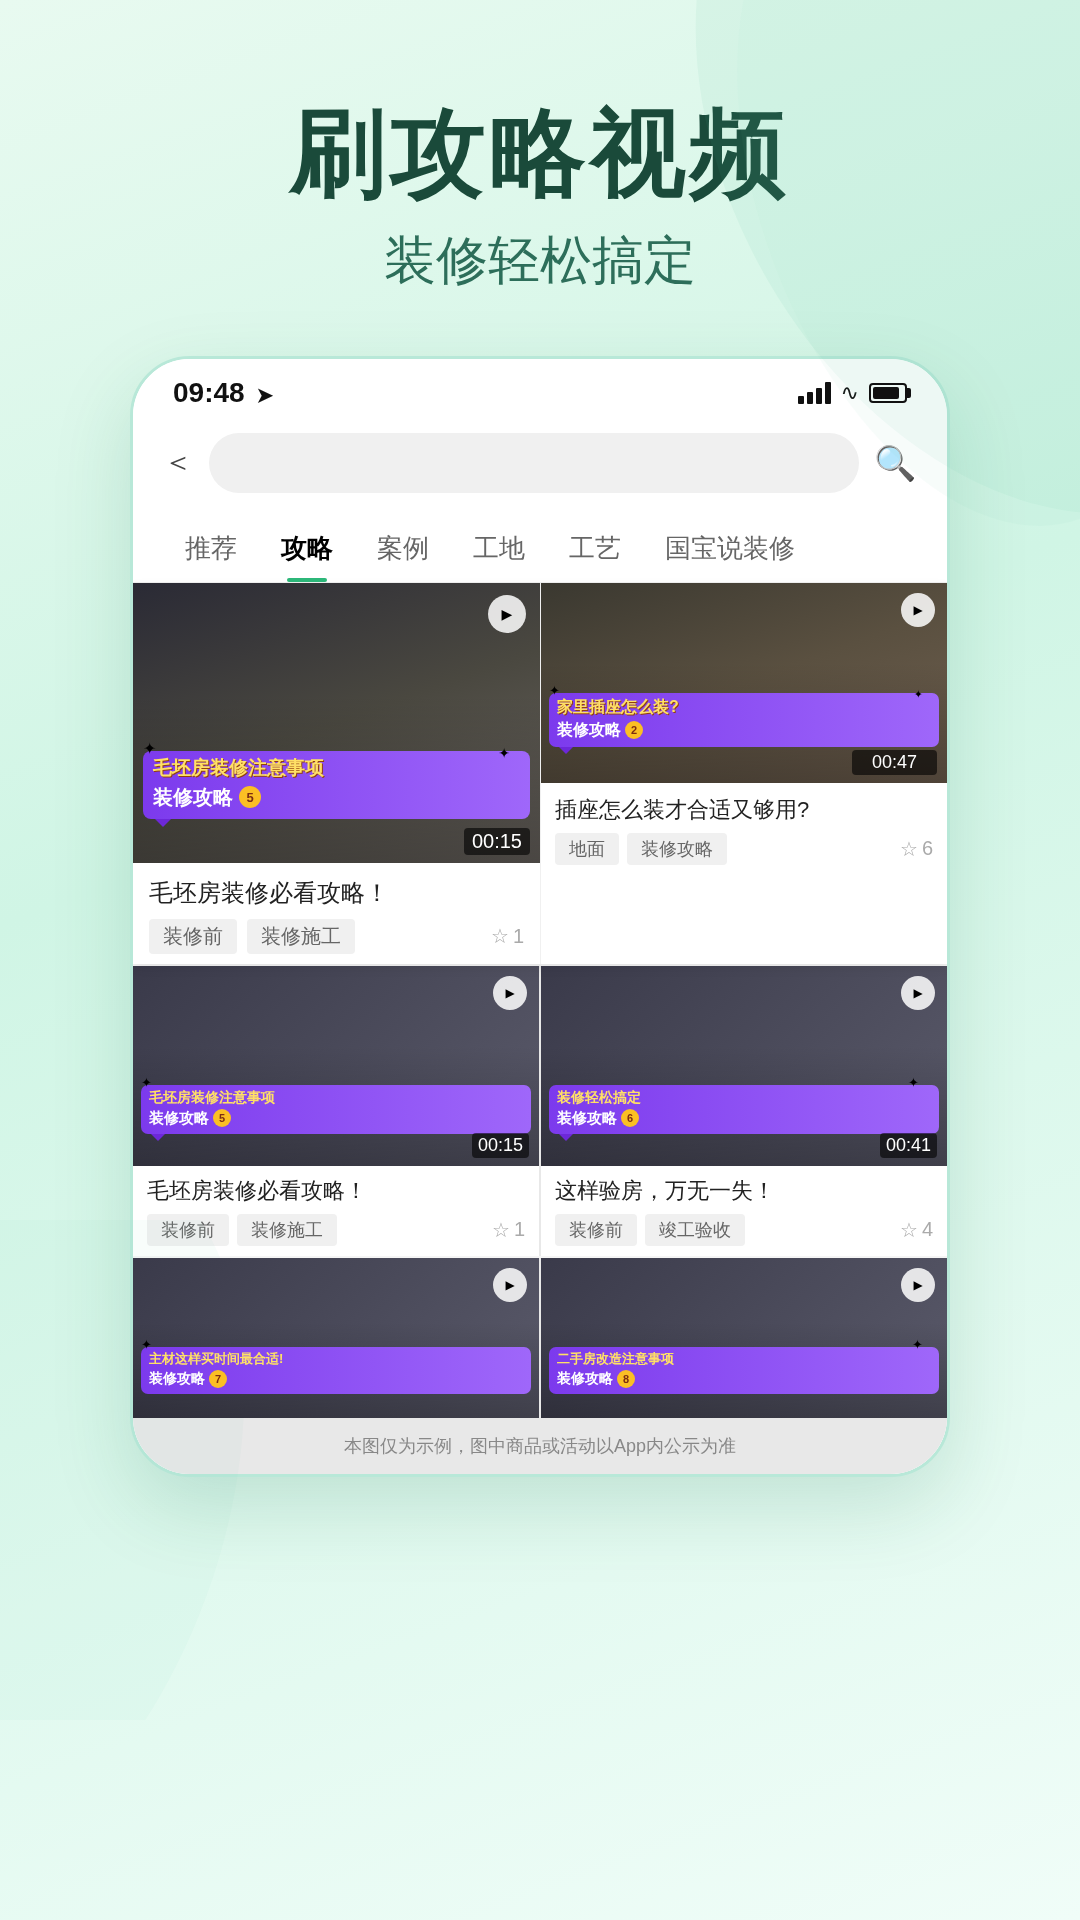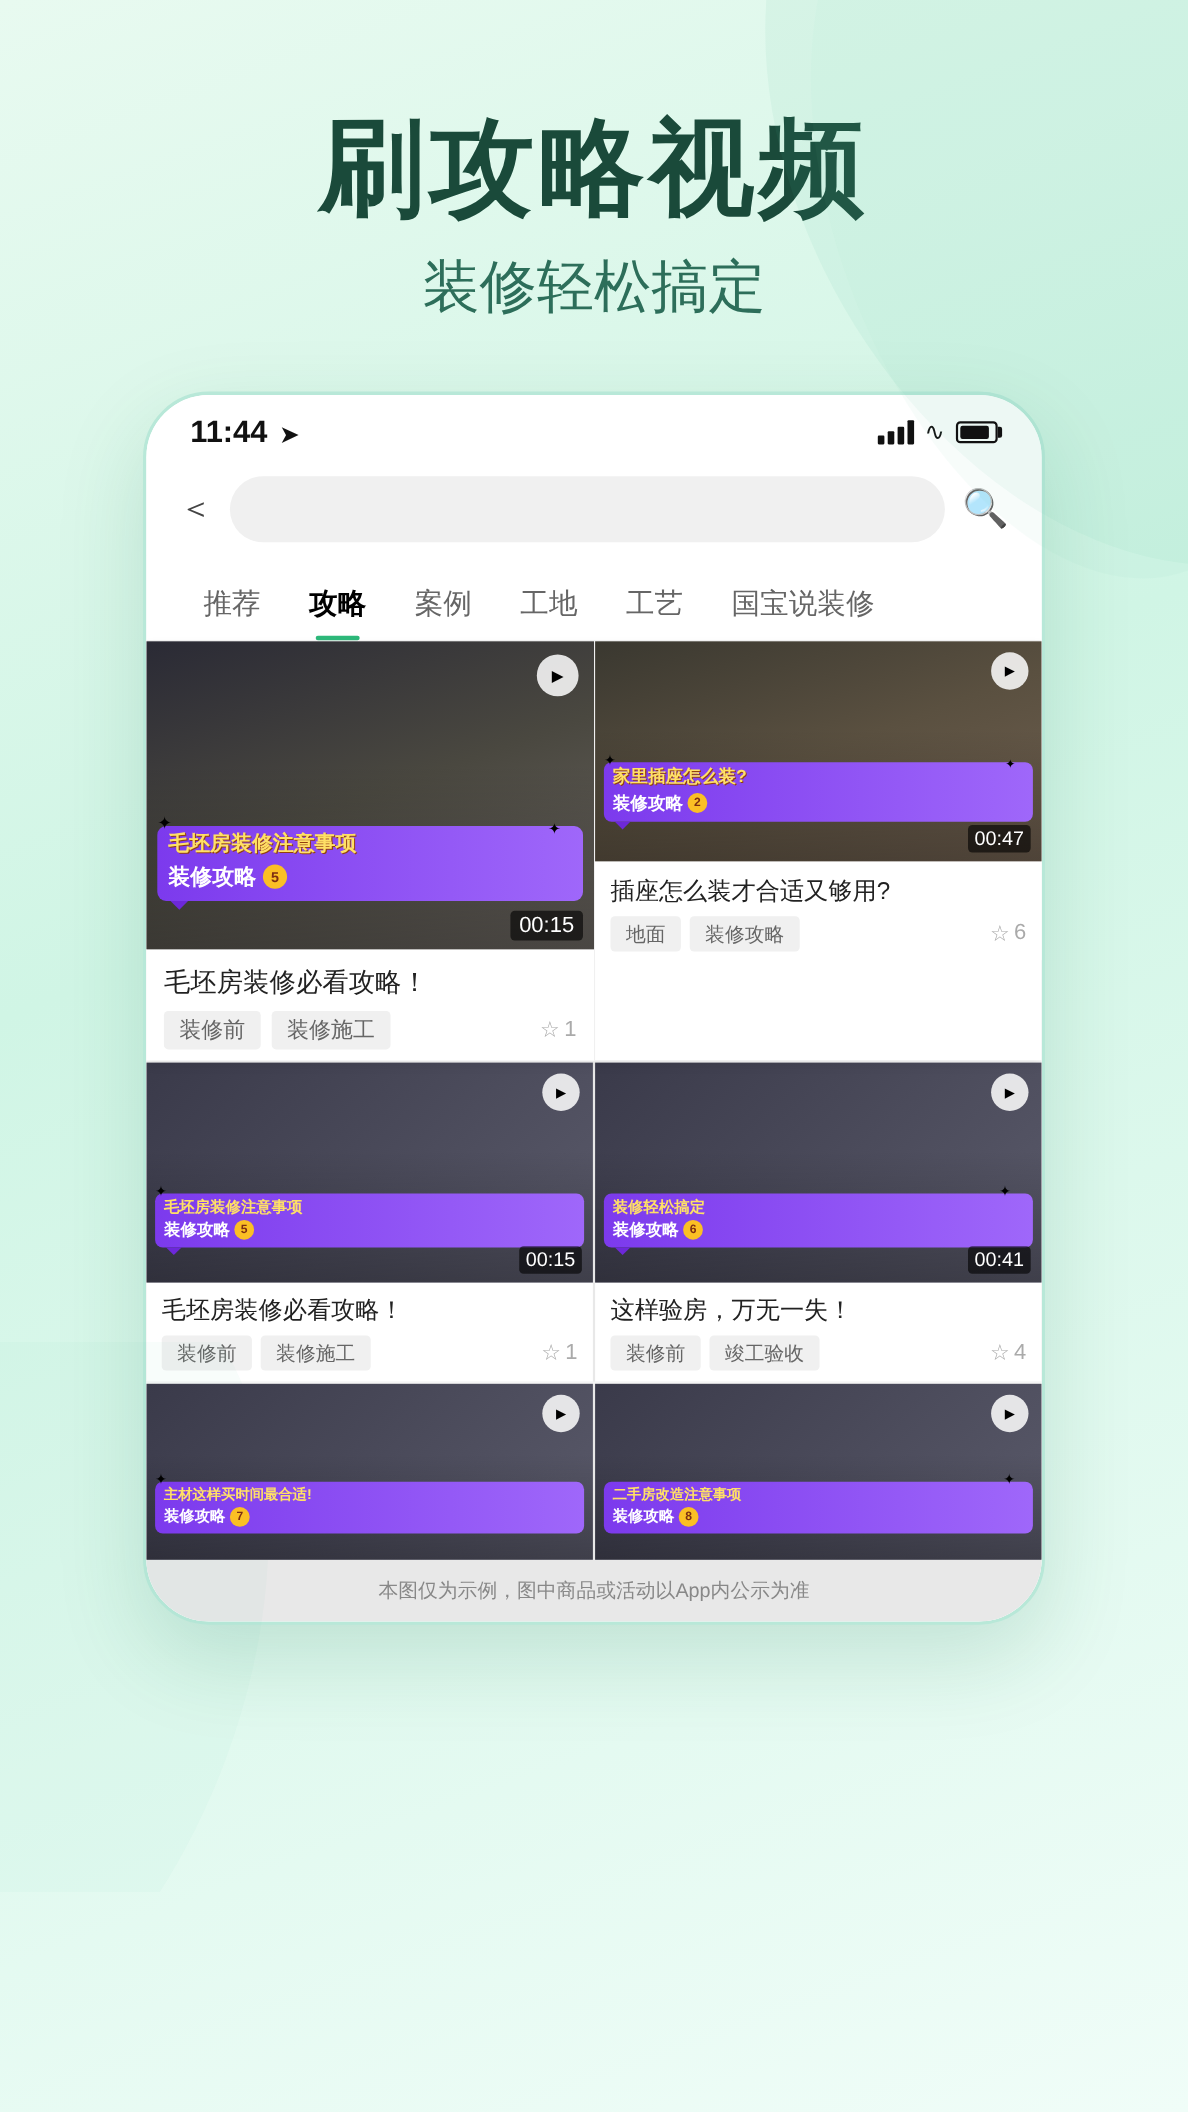--- a/index.html
+++ b/index.html
@@ -282,21 +282,21 @@
 <div class="hero">
   <div class="hero-title">刷攻略视频</div>
   <div class="hero-subtitle">装修轻松搞定</div>
 </div>
 
 <div class="phone-wrapper">
   <div class="phone">
 
     <div class="status-bar">
       <div class="status-time">
-        <span>11:44</span>
+        <span>09:48</span>
         <span style="font-size:20px; margin-left:4px;">➤</span>
       </div>
       <div class="status-icons">
         <div class="signal-bars">
           <div class="signal-bar" style="height:8px;"></div>
           <div class="signal-bar" style="height:12px;"></div>
           <div class="signal-bar" style="height:16px;"></div>
           <div class="signal-bar" style="height:22px;"></div>
         </div>
         <span class="wifi-icon">∿</span>
@@ -373,21 +373,21 @@
                   <div style="display:flex;align-items:center;gap:4px;margin-top:3px;">
                     <span style="color:#fff;font-size:16px;font-weight:900;">装修攻略</span>
                     <span style="background:#fbbf24;color:#7c2d12;border-radius:50%;width:18px;height:18px;display:flex;align-items:center;justify-content:center;font-size:11px;font-weight:700;">2</span>
                   </div>
                   <div style="position:absolute;bottom:-7px;left:10px;width:0;height:0;border-left:7px solid transparent;border-right:7px solid transparent;border-top:7px solid #6d28d9;"></div>
                   <span style="position:absolute;top:-10px;left:0;font-size:13px;">✦</span>
                   <span style="position:absolute;top:-5px;right:16px;font-size:11px;">✦</span>
                 </div>
               </div>
               <div style="position:absolute;top:10px;right:12px;width:34px;height:34px;background:rgba(255,255,255,0.85);border-radius:50%;display:flex;align-items:center;justify-content:center;font-size:12px;">▶</div>
-              <div style="position:absolute;bottom:8px;right:10px;background:rgba(0,0,0,0.6);color:#fff;font-size:18px;padding:2px 6px;border-radius:4px;">00:47</div>
+              <div style="position:absolute;bottom:8px;right:10px;background:rgba(0,0,0,0.6);color:#fff;font-size:18px;padding:2px 20px;border-radius:4px;">00:47</div>
             </div>
 
             <div style="padding:12px 14px 8px;background:#fff;">
               <div style="font-size:22px;color:#222;margin-bottom:8px;">插座怎么装才合适又够用?</div>
               <div style="display:flex;align-items:center;gap:8px;">
                 <span class="tag" style="font-size:18px;">地面</span>
                 <span class="tag" style="font-size:18px;">装修攻略</span>
                 <div class="like-btn">
                   <span>☆</span>
                   <span>6</span>

